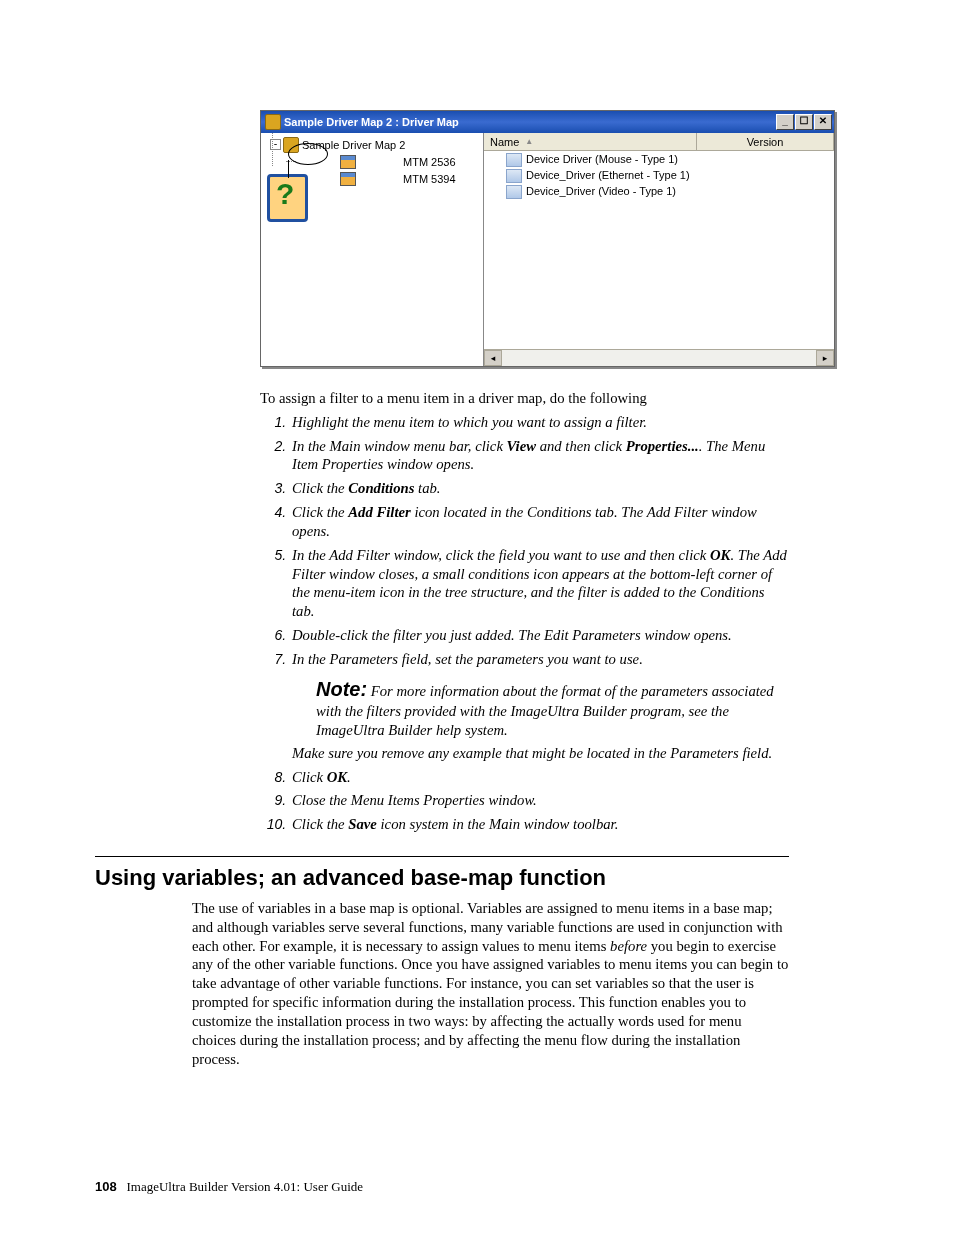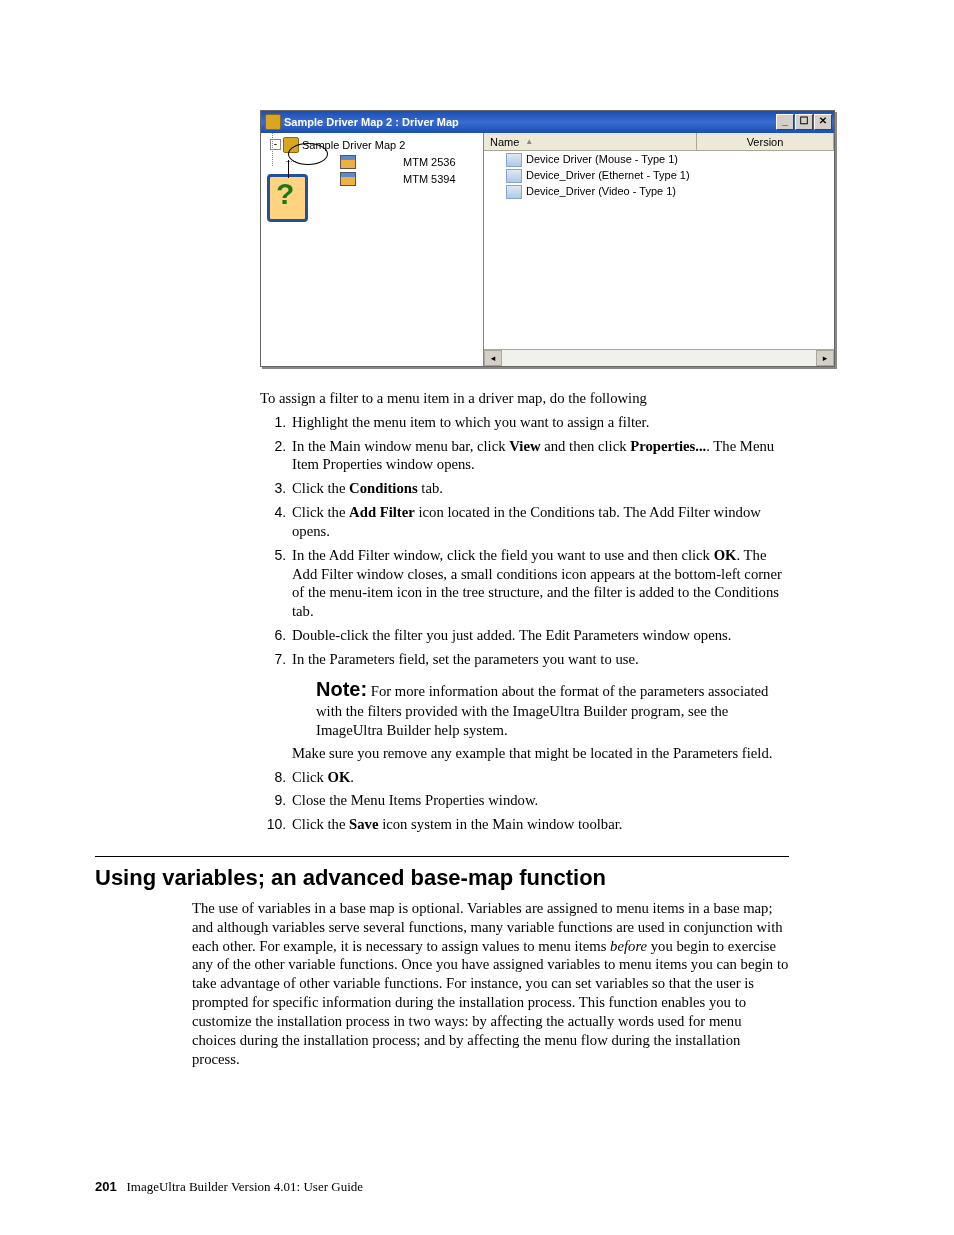--- a/index.html
+++ b/index.html
@@ -195,20 +195,21 @@
   }
   .body-text {
     margin-top: 22px;
     font-size: 14.7px;
     line-height: 1.28;
     margin-left: 165px;
   }
   .ol {
     margin: 4px 2px 0 0;
     padding-left: 30px;
+    font-style: italic;
   }
   .ol li {
     margin: 5px 0;
     padding-left: 2px;
   }
   .ol li::marker {
     font-family: Arial, Helvetica, sans-serif;
     font-size: 14px;
   }
   .note-block {
@@ -340,16 +341,16 @@
     <li><span>Click the </span><b>Save</b><span> icon system in the Main window toolbar.</span></li>
   </ol>
 
   <div class="section-heading">Using variables; an advanced base-map function</div>
 
   <div class="section-body">
     <span>The use of variables in a base map is optional. Variables are assigned to menu items in a base map; and although variables serve several functions, many variable functions are used in conjunction with each other. For example, it is necessary to assign values to menu items </span><em>before</em><span> you begin to exercise any of the other variable functions. Once you have assigned variables to menu items you can begin to take advantage of other variable functions. For instance, you can set variables so that the user is prompted for specific information during the installation process. This function enables you to customize the installation process in two ways: by affecting the actually words used for menu choices during the installation process; and by affecting the menu flow during the installation process.</span>
   </div>
 
   <div class="footer">
-    <span class="page-num">201</span>&nbsp;&nbsp;&nbsp;<span>ImageUltra Builder Version 4.01: User Guide</span>
+    <span class="page-num">108</span>&nbsp;&nbsp;&nbsp;<span>ImageUltra Builder Version 4.01: User Guide</span>
   </div>
 
 </div>
 
 </body></html>

